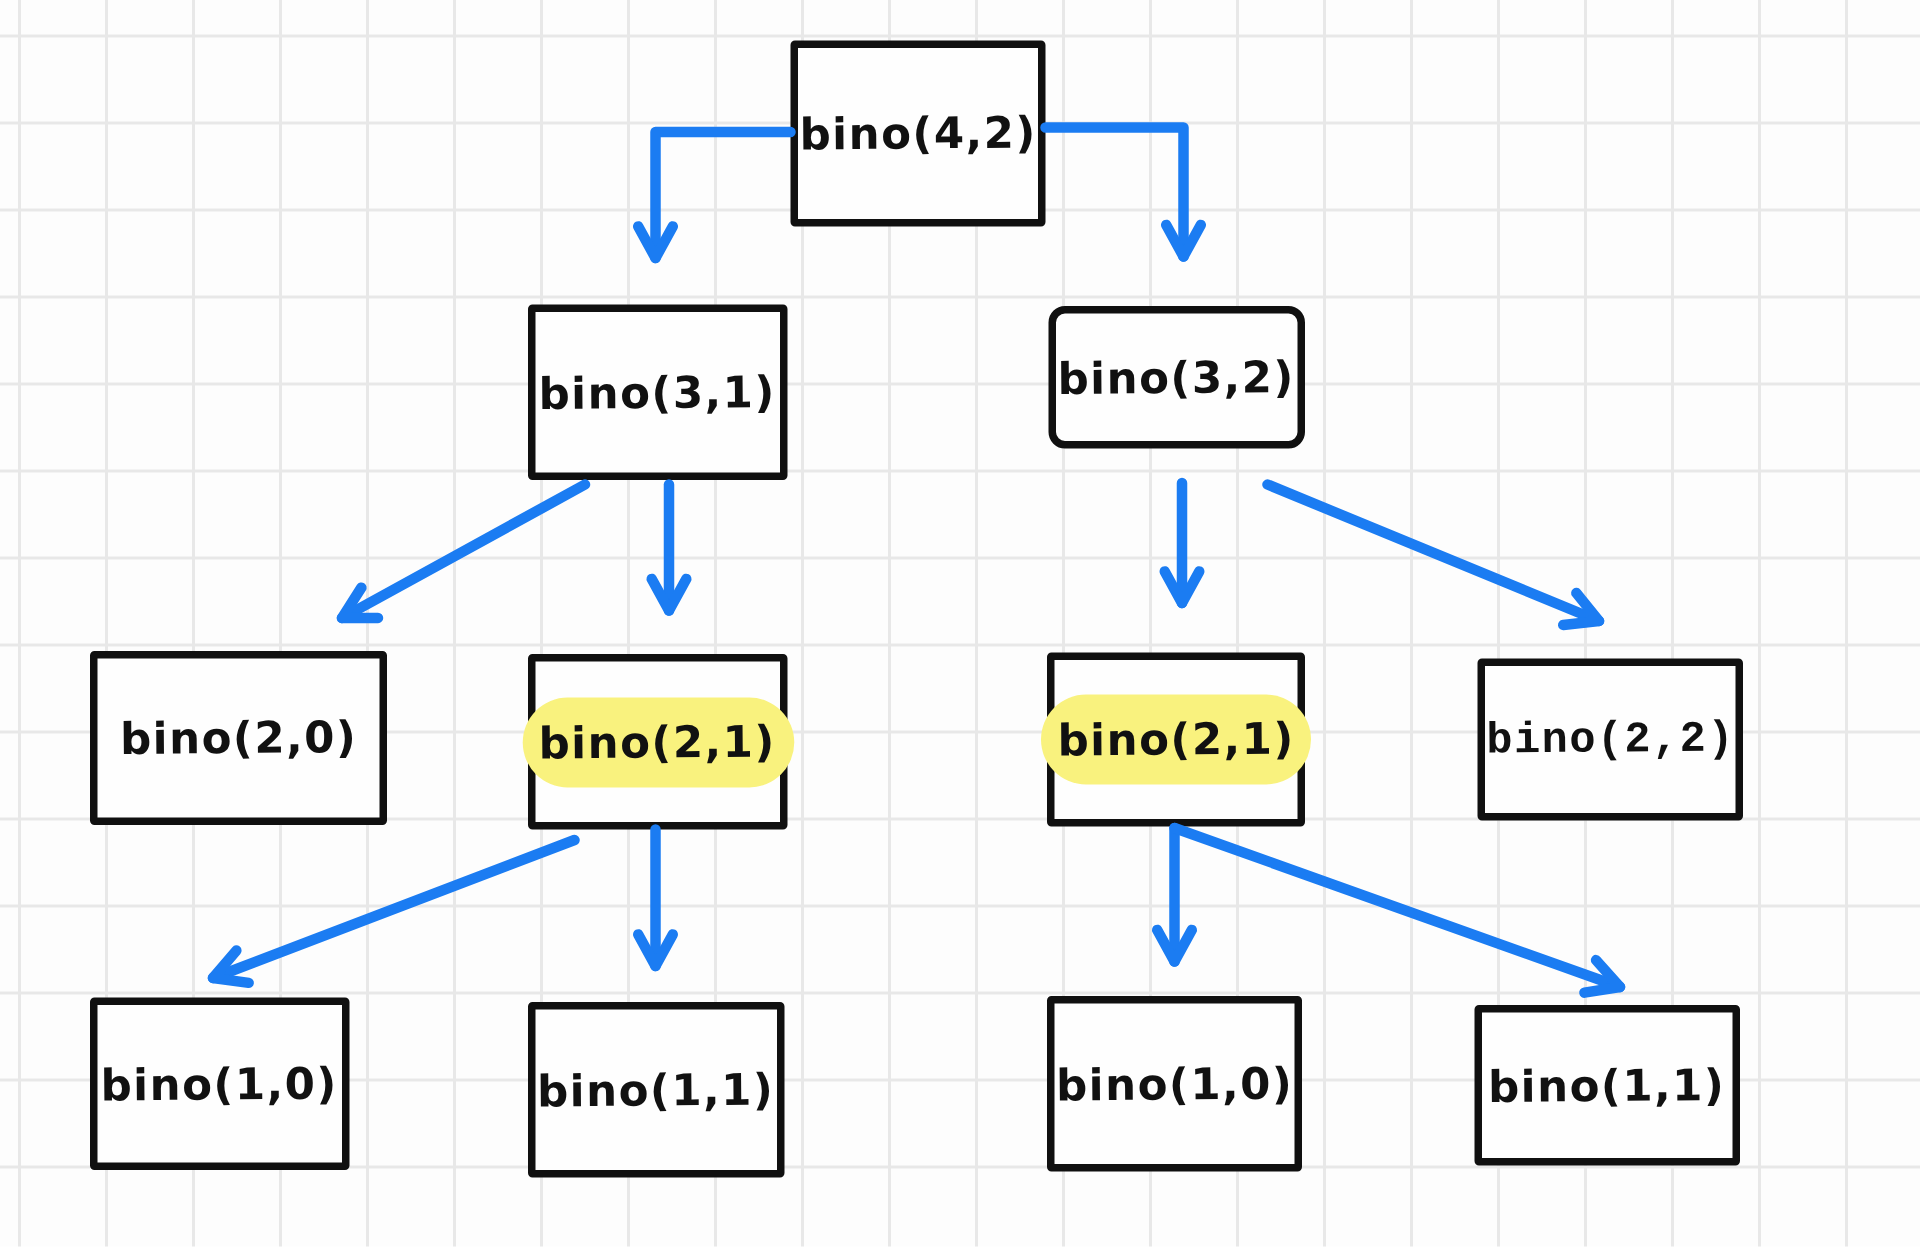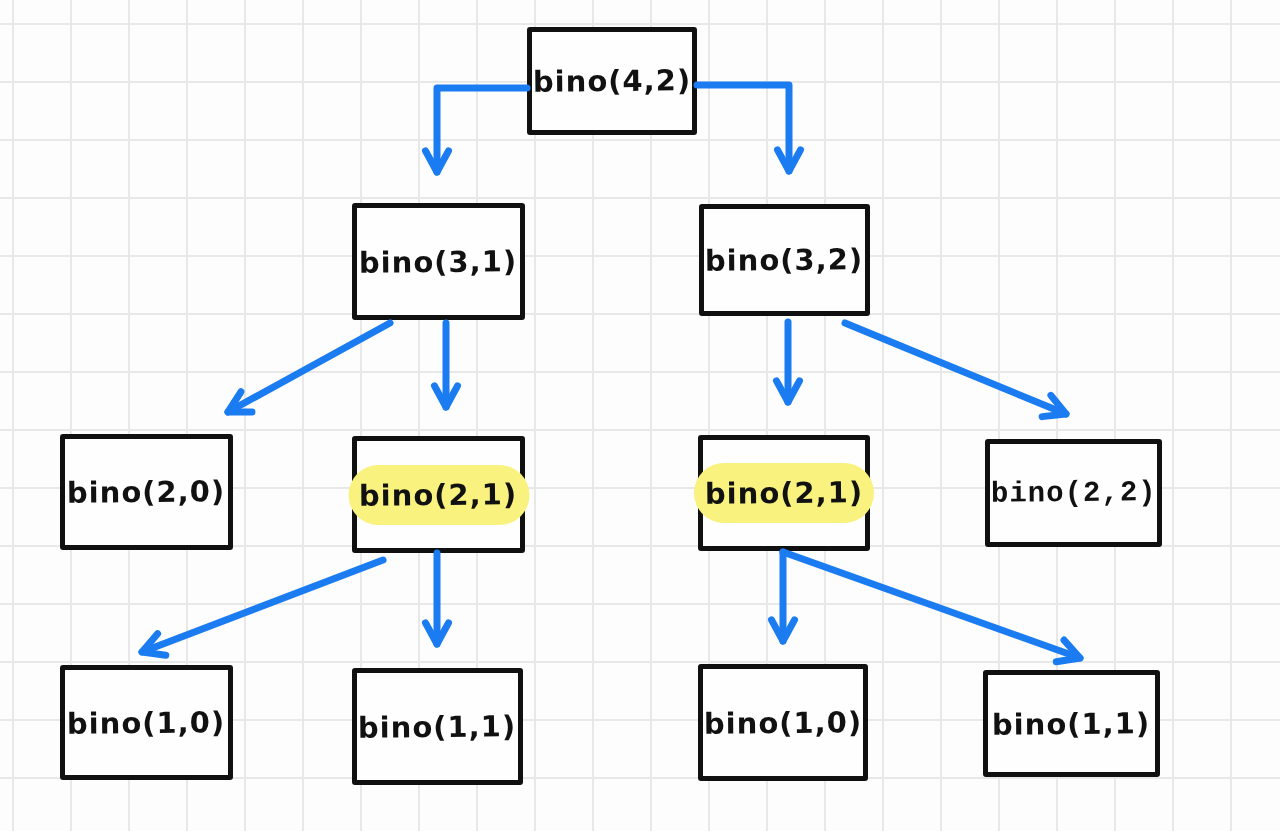--- a/index.html
+++ b/index.html
@@ -52,33 +52,33 @@
   svg.arrows{
     position:absolute;left:0;top:0;z-index:3;
     pointer-events:none;
   }
 </style>
 </head>
 <body>
 
 <div class="canvas">
 
-  <div class="node" style="left: 527px; top: 27px; width: 170px; height: 108px;">
+  <div class="node" style="left: 527px; top: 27px; width: 170px; height: 124px;">
 
     <span class="label">bino(4,2)</span>
   </div>
   <div class="node" style="left: 352px; top: 203px; width: 173px; height: 117px;">
 
     <span class="label">bino(3,1)</span>
   </div>
-  <div class="node" style="left: 699px; top: 204px; width: 171px; height: 112px;">
+  <div class="node" style="left: 699px; top: 204px; width: 171px; height: 95px; border-radius: 11px;">
 
     <span class="label">bino(3,2)</span>
   </div>
-  <div class="node" style="left: 60px; top: 434px; width: 173px; height: 116px;">
+  <div class="node" style="left: 60px; top: 434px; width: 198px; height: 116px;">
 
     <span class="label">bino(2,0)</span>
   </div>
   <div class="node highlighted" style="left: 352px; top: 436px; width: 173px; height: 117px;">
     <span class="hl-pill"></span>
     <span class="label">bino(2,1)</span>
   </div>
   <div class="node highlighted" style="left: 698px; top: 435px; width: 172px; height: 116px;">
     <span class="hl-pill"></span>
     <span class="label">bino(2,1)</span>

